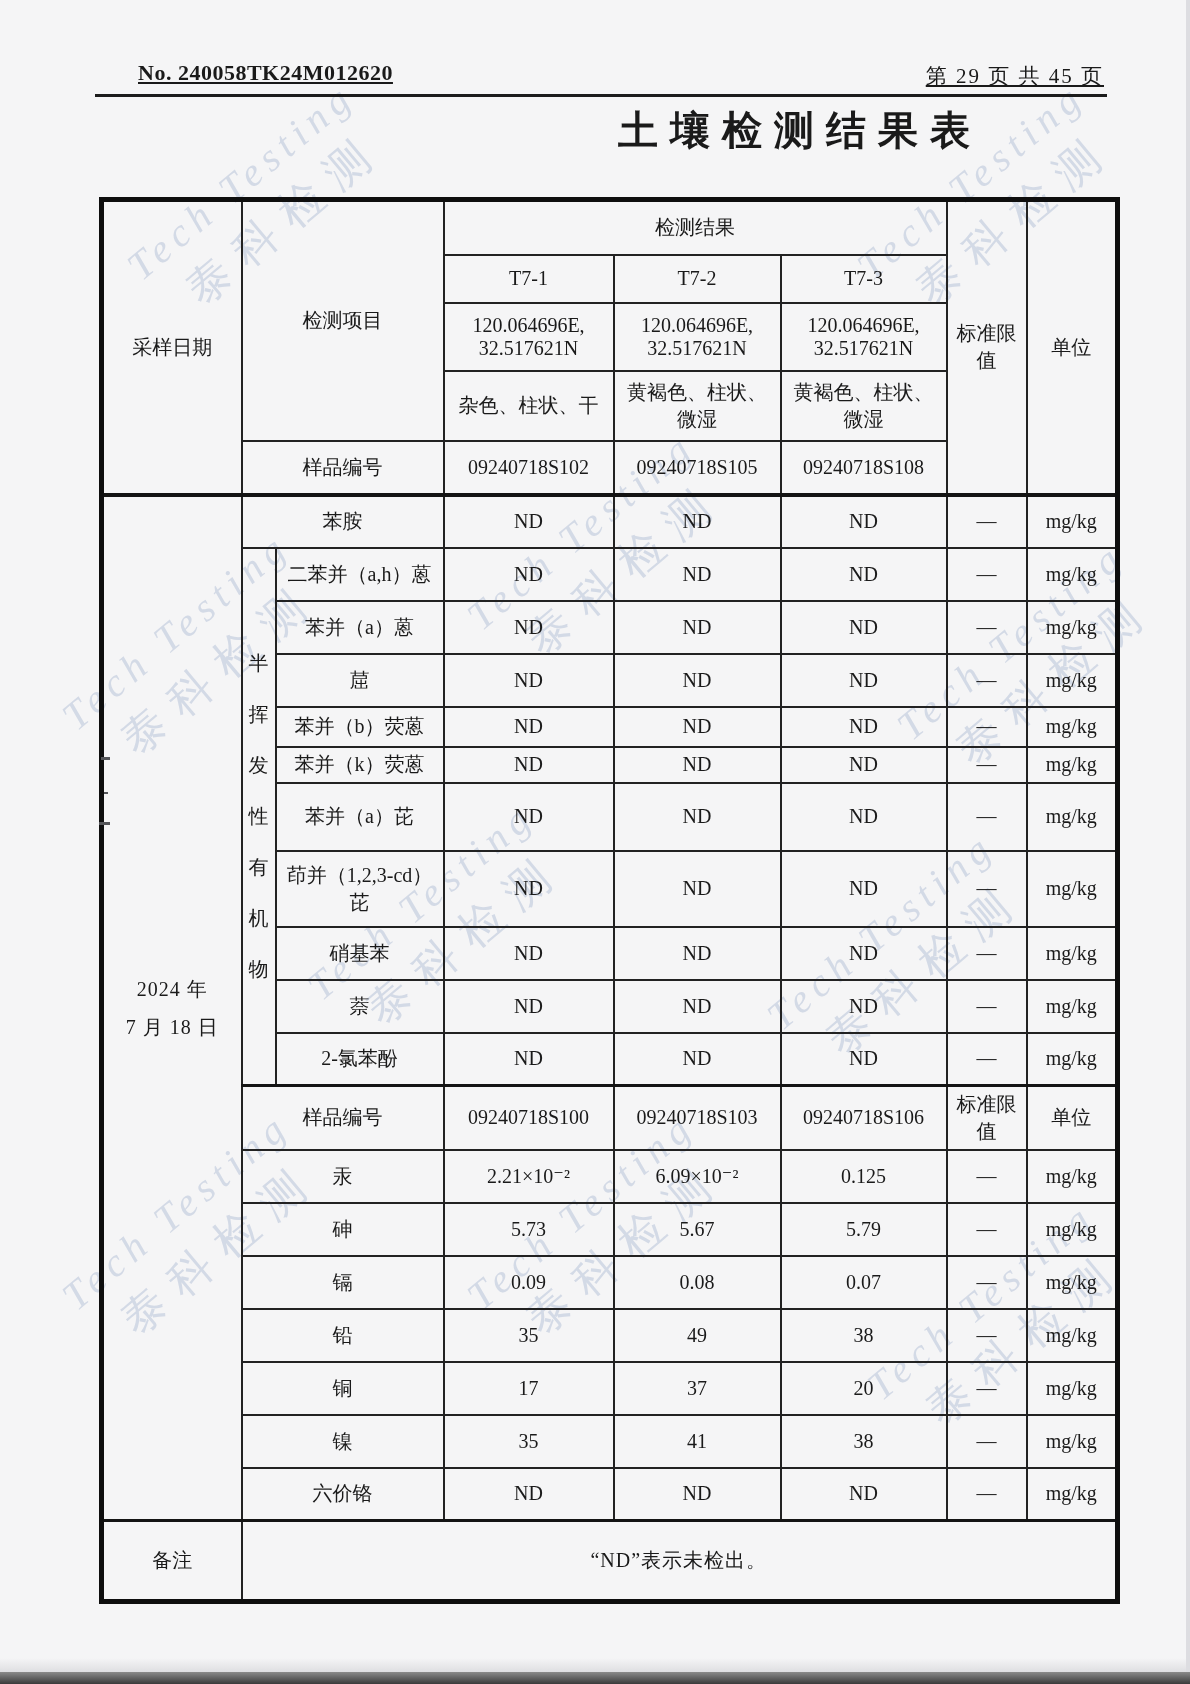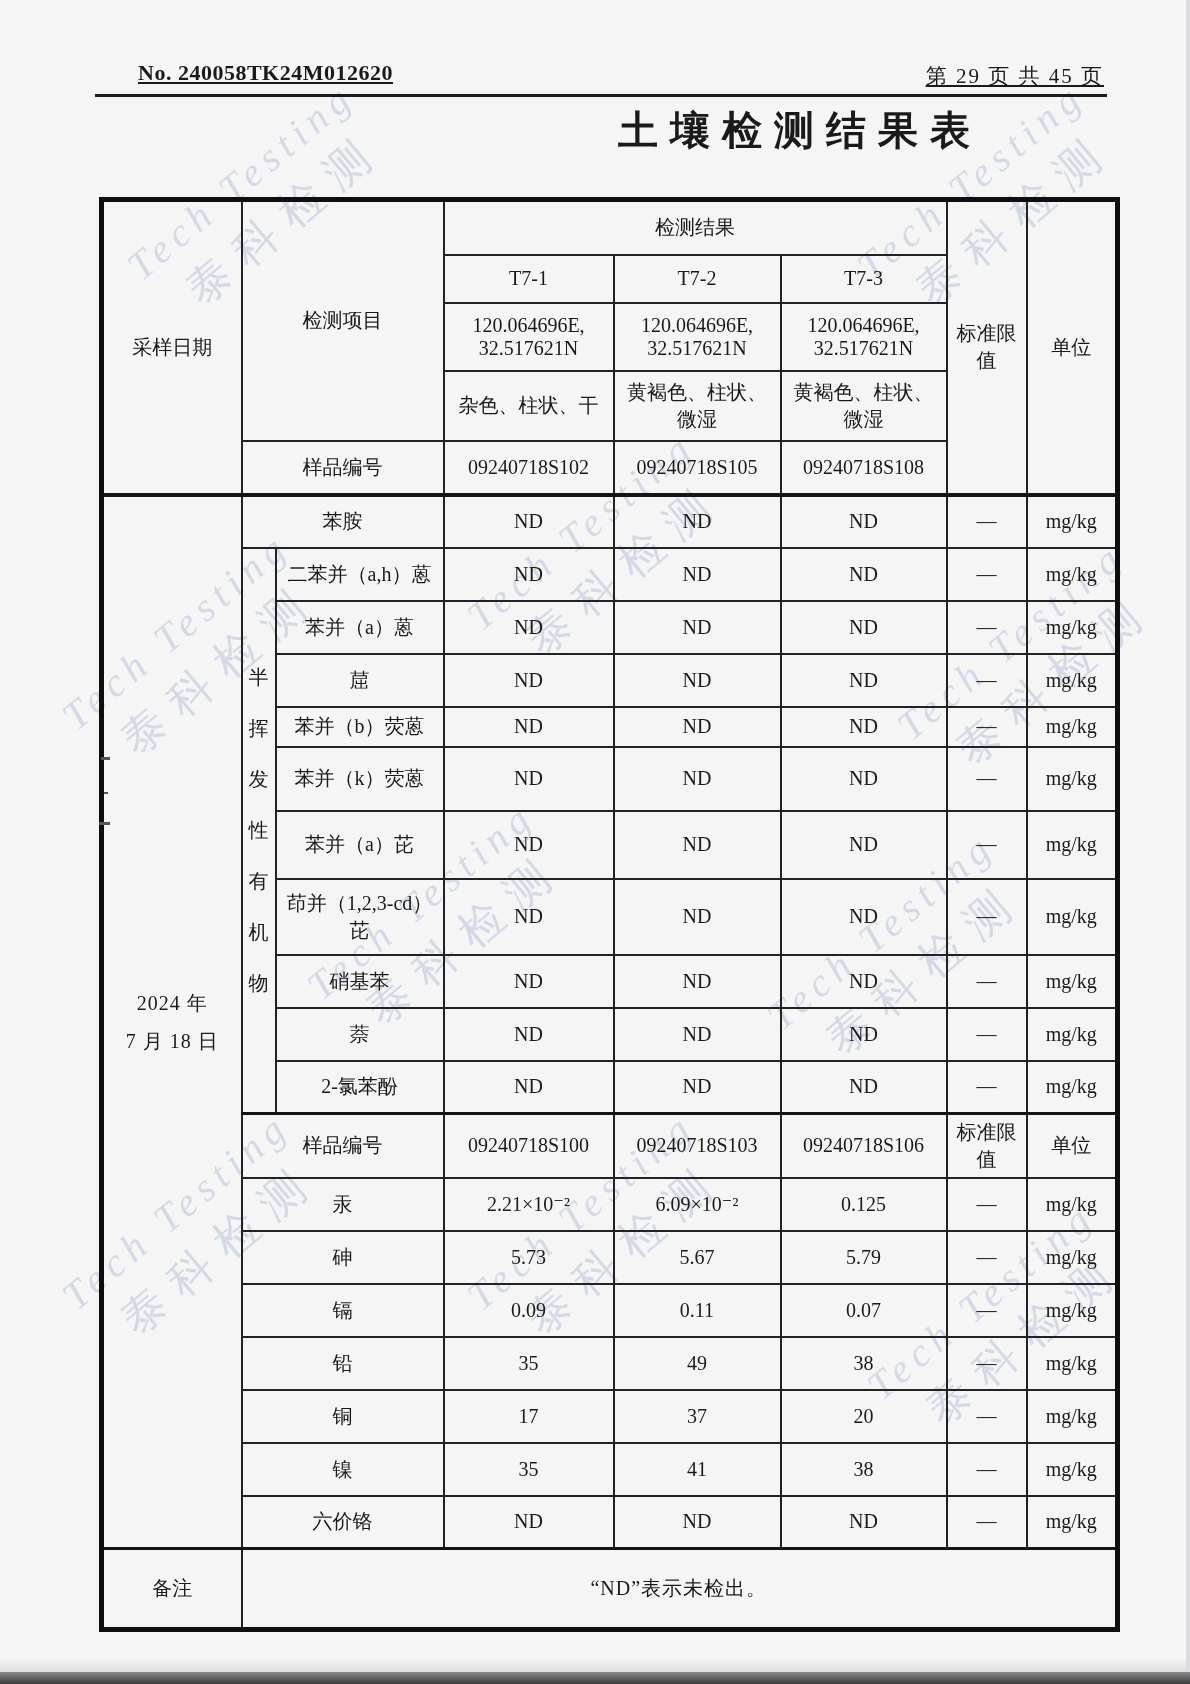--- a/index.html
+++ b/index.html
@@ -192,21 +192,21 @@
       <td>mg/kg</td>
     </tr>
     <tr style="height:40px">
       <td>苯并（b）荧蒽</td>
       <td>ND</td>
       <td>ND</td>
       <td>ND</td>
       <td>—</td>
       <td>mg/kg</td>
     </tr>
-    <tr style="height:64px">
+    <tr style="height:36px">
       <td>苯并（k）荧蒽</td>
       <td>ND</td>
       <td>ND</td>
       <td>ND</td>
       <td>—</td>
       <td>mg/kg</td>
     </tr>
     <tr style="height:68px">
       <td>苯并（a）芘</td>
       <td>ND</td>
@@ -269,21 +269,21 @@
       <td colspan="2">砷</td>
       <td>5.73</td>
       <td>5.67</td>
       <td>5.79</td>
       <td>—</td>
       <td>mg/kg</td>
     </tr>
     <tr style="height:53px">
       <td colspan="2">镉</td>
       <td>0.09</td>
-      <td>0.11</td>
+      <td>0.08</td>
       <td>0.07</td>
       <td>—</td>
       <td>mg/kg</td>
     </tr>
     <tr style="height:53px">
       <td colspan="2">铅</td>
       <td>35</td>
       <td>49</td>
       <td>38</td>
       <td>—</td>

